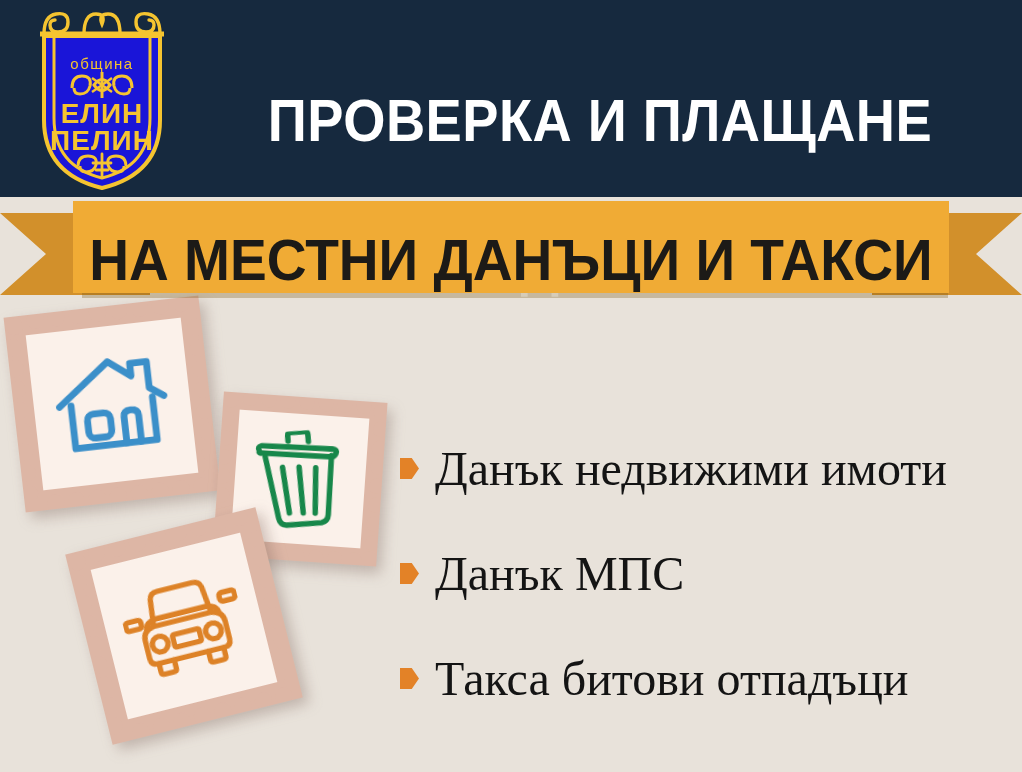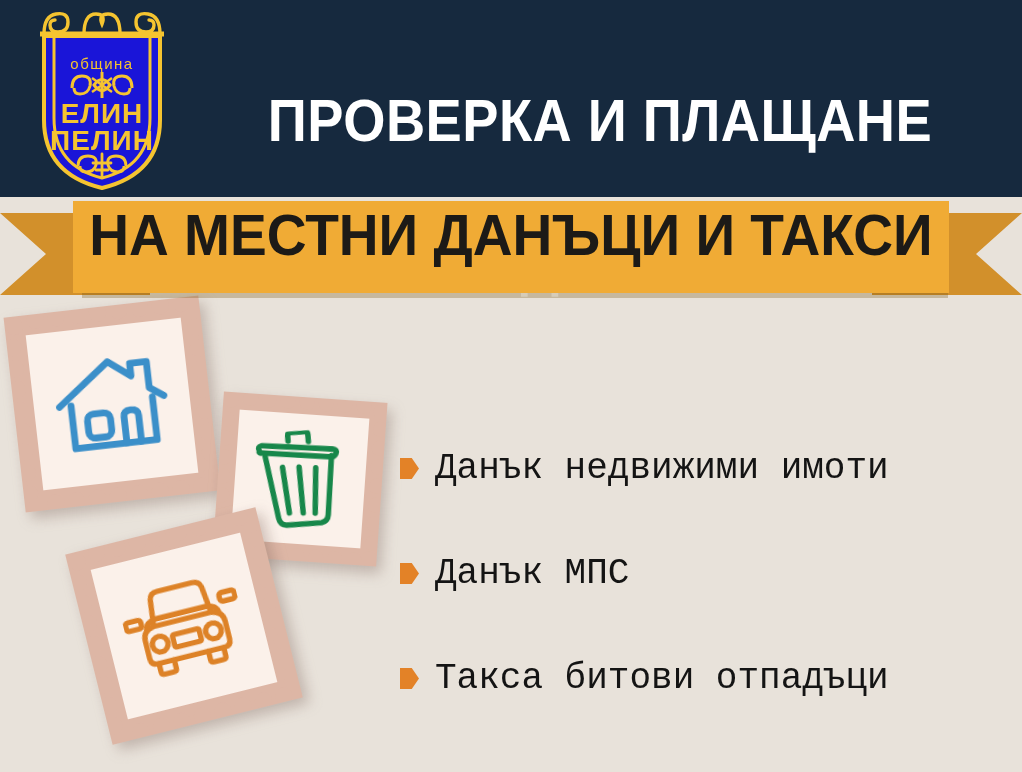--- a/index.html
+++ b/index.html
@@ -91,21 +91,21 @@
     background: rgba(120, 85, 20, 0.30);
   }
   .ribbon-band {
     position: absolute;
     left: 73px;
     top: 5px;
     width: 876px;
     height: 92px;
     background: #f0ab35;
     display: flex;
-    align-items: flex-start;
+    align-items: flex-end;
     justify-content: center;
   }
   .ribbon-text {
     color: #1c1a17;
     font-family: "Liberation Sans Narrow", "Liberation Sans", sans-serif;
     font-weight: 700;
     font-size: 58px;
     letter-spacing: 0px;
     transform: scaleX(0.95);
     white-space: nowrap;
@@ -181,22 +181,22 @@
   }
   .bullet {
     flex: none;
     width: 19px;
     height: 21px;
     margin-right: 16px;
     background: #e38227;
     clip-path: polygon(0 0, 62% 0, 100% 50%, 62% 100%, 0 100%);
   }
   .list-label {
-    font-family: Liberation Mono, monospace;
-    font-size: 36px;
+    font-family: Liberation Serif, serif;
+    font-size: 48px;
     color: #141414;
     line-height: 1;
     white-space: nowrap;
   }
 </style>
 </head>
 <body>
 
 <div class="poster">
 

